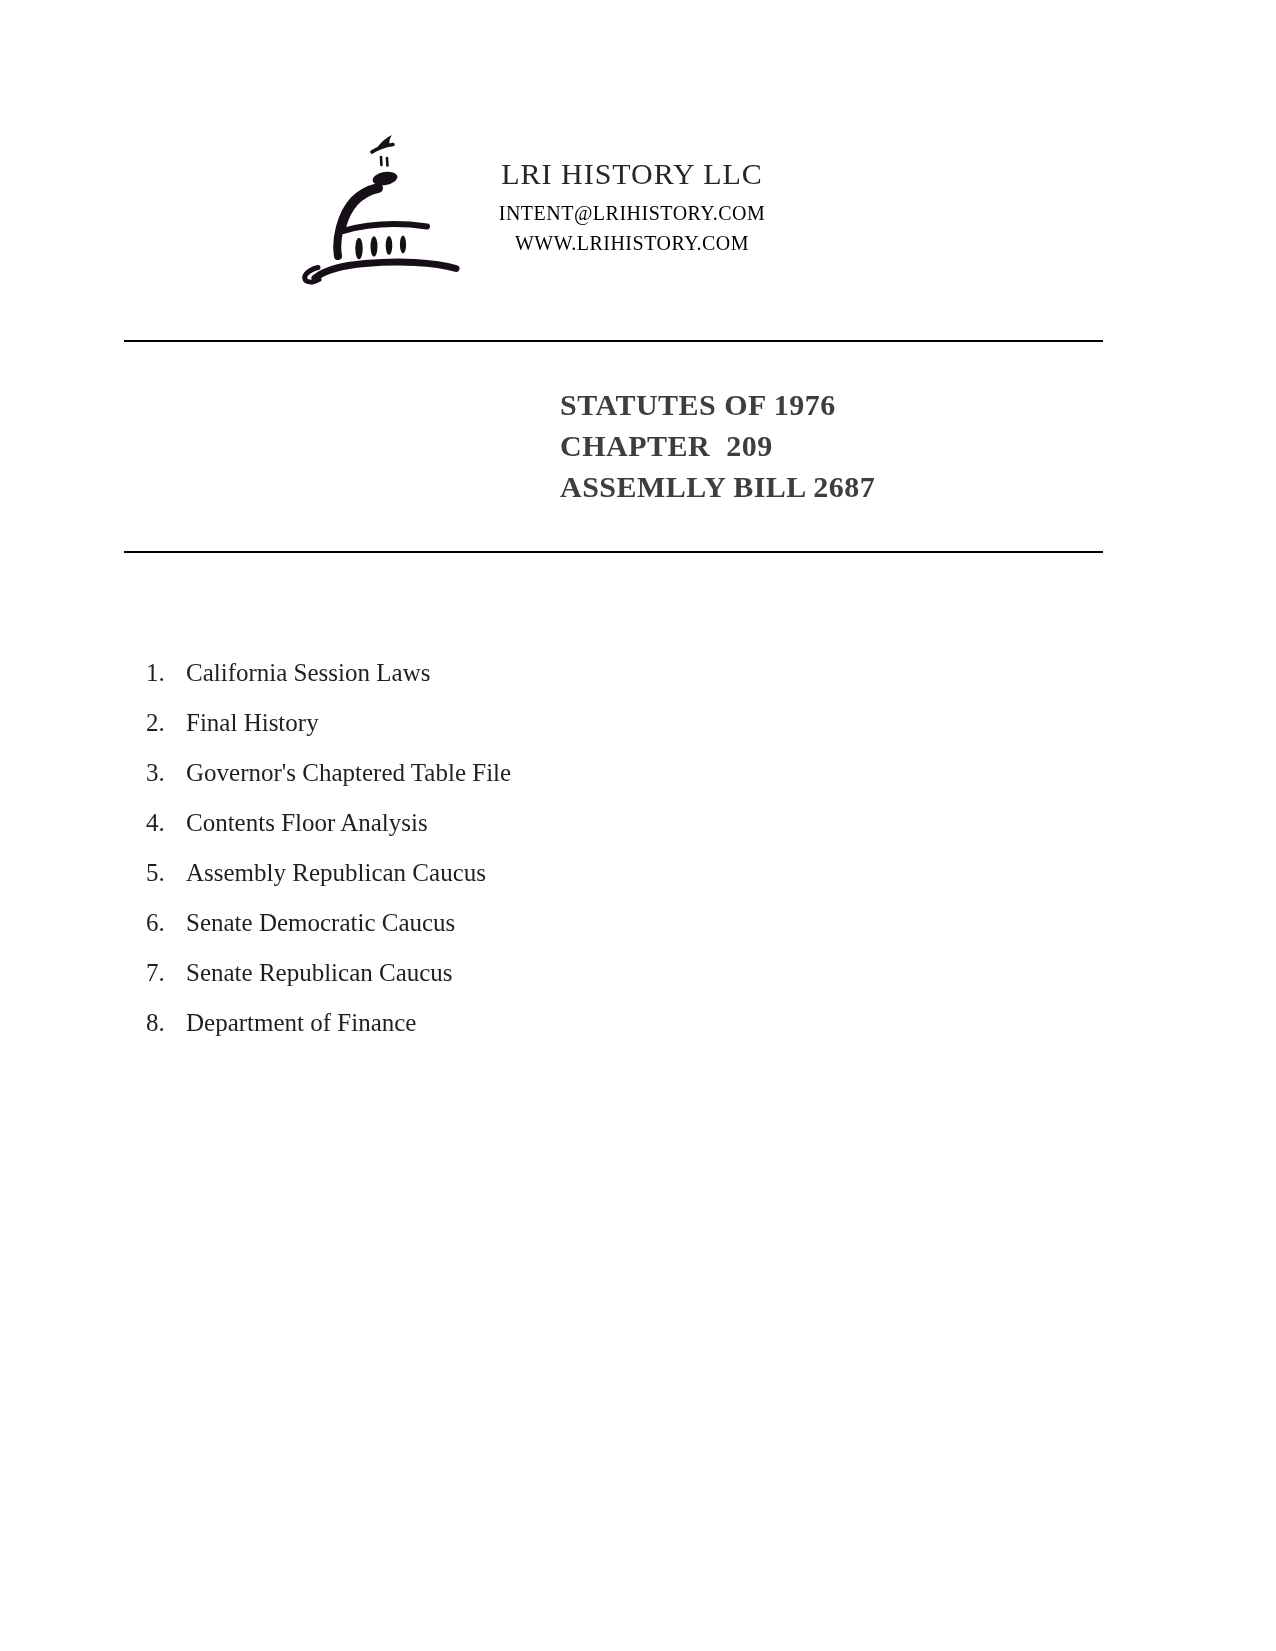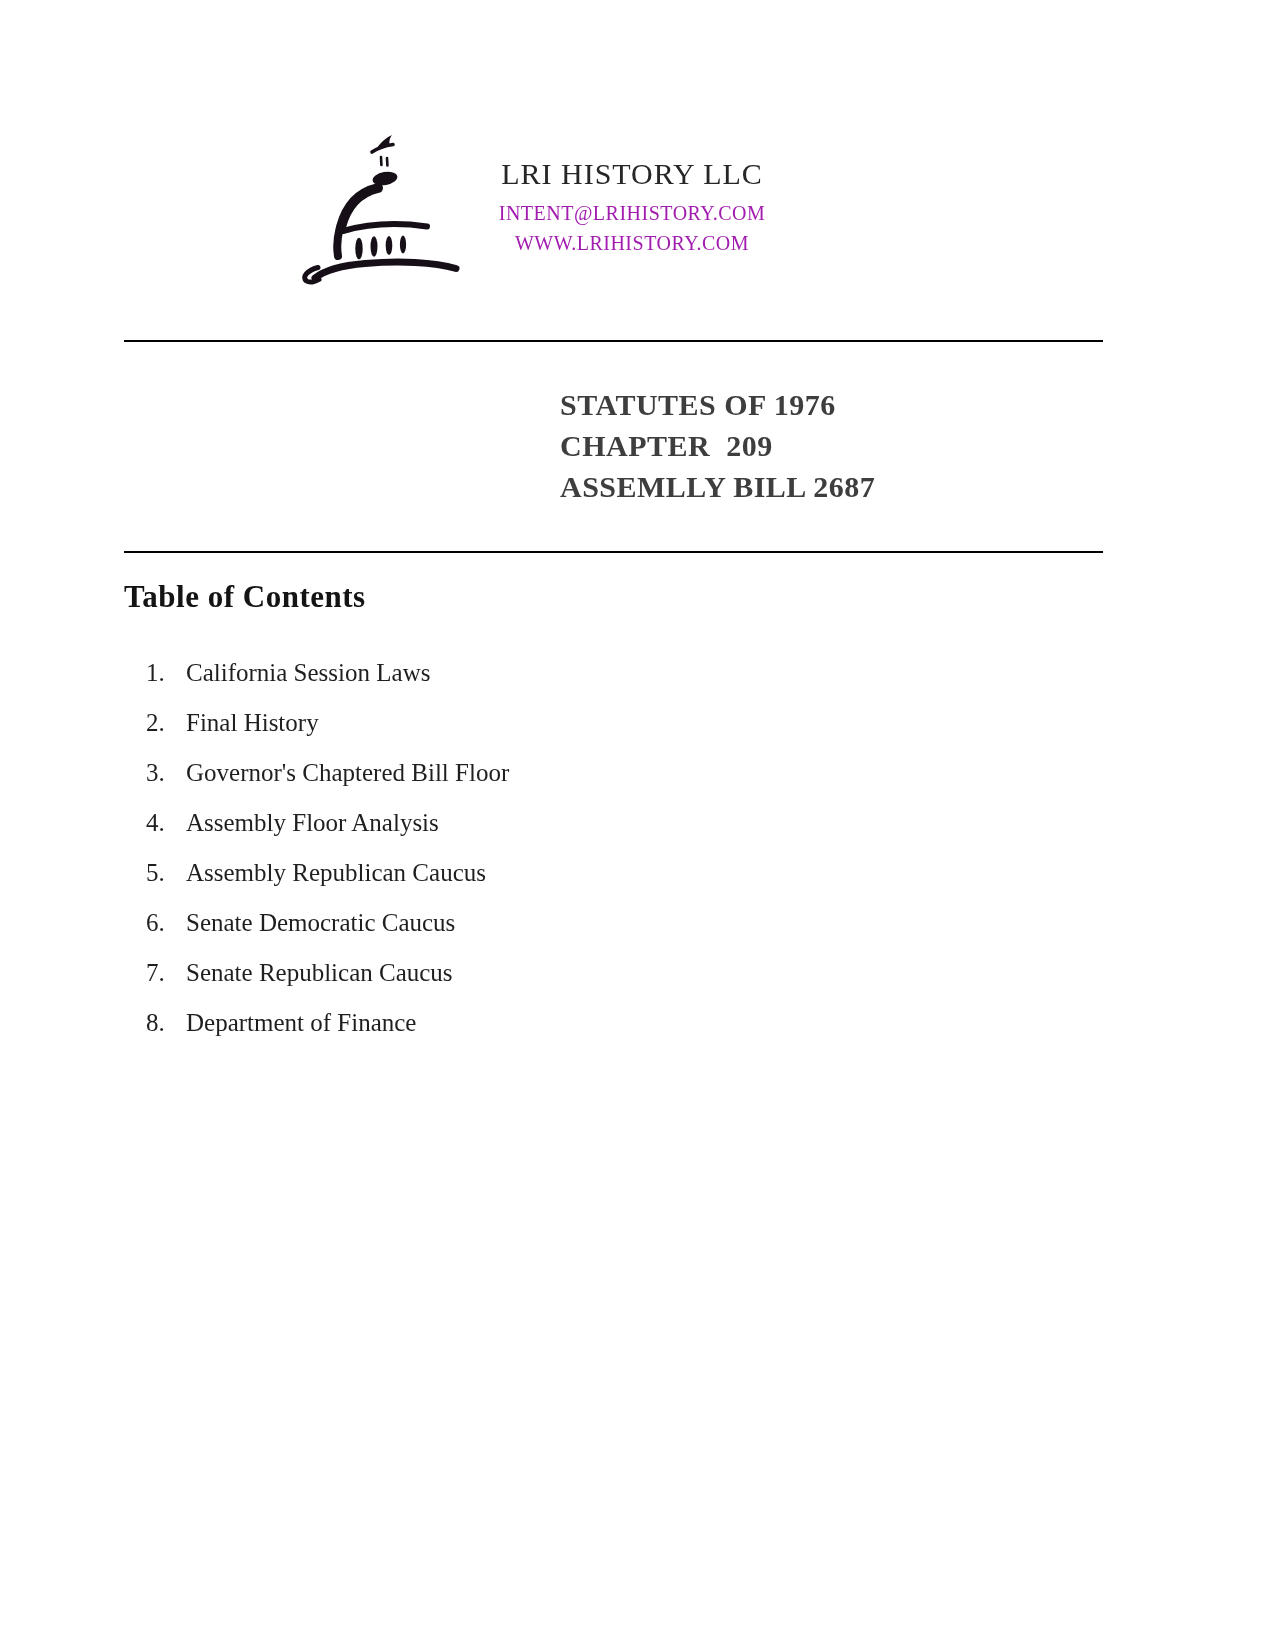--- a/index.html
+++ b/index.html
@@ -42,21 +42,21 @@
     line-height: 36px;
     letter-spacing: 1px;
     color: #262626;
     white-space: pre;
   }
   .company-contact { margin-top: 6px; }
   .company-line {
     font-size: 20px;
     line-height: 30px;
     letter-spacing: 0.5px;
-    color: #a21caf;
+    color: #000000;
     white-space: pre;
   }
   .company-line.phone { font-size: 19px; }
 
   
   .rule {
     position: absolute;
     left: 124px;
     width: 979px;
     height: 0;
@@ -161,38 +161,37 @@
   <hr class="rule rule-top">
 
   <div class="doc-title">
     <div class="doc-title-line">STATUTES OF 1976</div>
     <div class="doc-title-line">CHAPTER  209</div>
     <div class="doc-title-line">ASSEMLLY BILL 2687</div>
   </div>
 
   <hr class="rule rule-bottom">
 
-  <h1 class="toc-heading">Table of Contents</h1>
 
   <ol class="toc-list">
     <li class="toc-item">
       <span class="toc-num">1.</span>
       <span class="toc-label">California Session Laws</span>
     </li>
     <li class="toc-item">
       <span class="toc-num">2.</span>
       <span class="toc-label">Final History</span>
     </li>
     <li class="toc-item">
       <span class="toc-num">3.</span>
-      <span class="toc-label">Governor's Chaptered Bill Floor</span>
+      <span class="toc-label">Governor's Chaptered Table File</span>
     </li>
     <li class="toc-item">
       <span class="toc-num">4.</span>
-      <span class="toc-label">Assembly Floor Analysis</span>
+      <span class="toc-label">Contents Floor Analysis</span>
     </li>
     <li class="toc-item">
       <span class="toc-num">5.</span>
       <span class="toc-label">Assembly Republican Caucus</span>
     </li>
     <li class="toc-item">
       <span class="toc-num">6.</span>
       <span class="toc-label">Senate Democratic Caucus</span>
     </li>
     <li class="toc-item">

